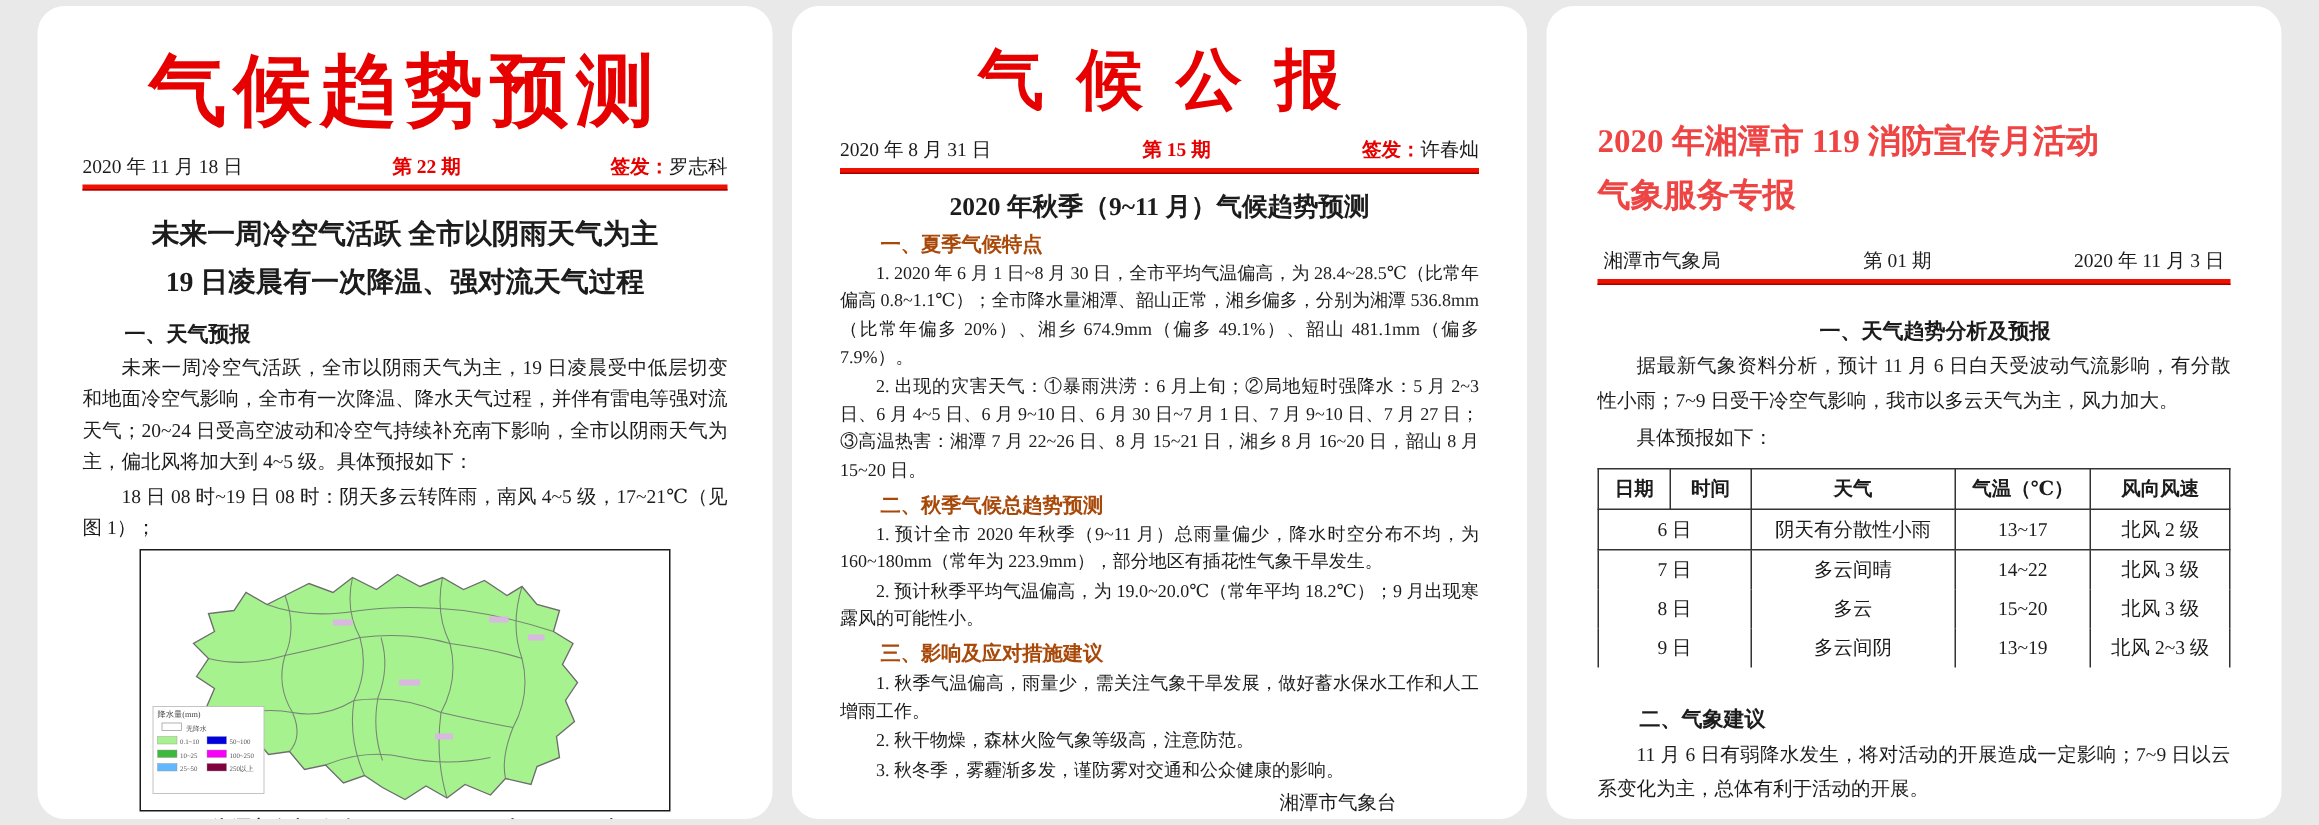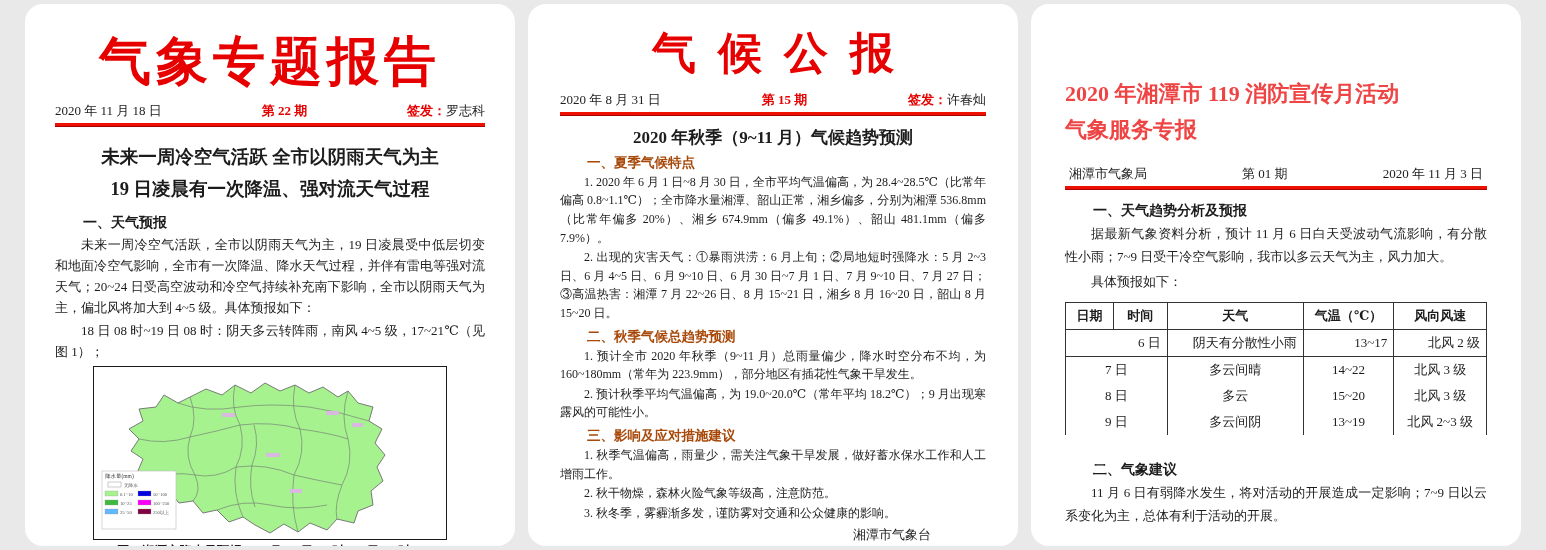--- a/index.html
+++ b/index.html
@@ -41,31 +41,31 @@
   .d3{padding:16px 34px 0 34px;}
   .d3 .bigTitle{
     font-size:22px;font-weight:bold;color:#ef4444;
     line-height:1.65;margin-top:56px;
   }
   .d3 .metaRow{margin-top:16px;padding:0 4px;justify-content:space-between;}
   .d3 .para{line-height:1.8;}
   .wxTable{border-collapse:collapse;margin:8px auto 0 auto;font-size:13px;border-top:1.5px solid #333;padding-left:40px;}
   .wxTable th{border:1px solid #333;font-weight:bold;padding:4px 6px;}
   .wxTable td{border-left:1px solid #333;border-right:1px solid #333;padding:4px 6px;text-align:center;}
-  .wxTable tr.rowSep td{border-bottom:1px solid #333;text-align:right;}
+  .wxTable tr.rowSep td{border-bottom:1px solid #333;}
   .wxTable th.cDate{width:44px;} .wxTable th.cTime{width:52px;} .wxTable th.cWx{width:168px;}
   .wxTable th.cTemp{width:92px;} .wxTable th.cWind{width:104px;}
 </style>
 </head>
 <body>
 
 <div class="board">
 
   <div class="card d1">
-    <div class="bigTitle">气象专题报告</div>
+    <div class="bigTitle">气候趋势预测</div>
     <div class="metaRow">
       <span>2020 年 11 月 18 日</span>
       <span class="redBold">第 22 期</span>
       <span><span class="redBold">签发：</span><span>罗志科</span></span>
     </div>
     <div class="redrule"></div>
     <div class="headline">
       <div>未来一周冷空气活跃 全市以阴雨天气为主</div>
       <div>19 日凌晨有一次降温、强对流天气过程</div>
     </div>
@@ -154,21 +154,21 @@
       <div>2020 年湘潭市 119 消防宣传月活动</div>
       <div>气象服务专报</div>
     </div>
     <div class="metaRow">
       <span>湘潭市气象局</span>
       <span>第 01 期</span>
       <span>2020 年 11 月 3 日</span>
     </div>
     <div class="redrule"></div>
 
-    <div class="sectionTitle" style="margin-top:12px;">一、天气趋势分析及预报</div>
+    <div class="sectionTitle" style="margin-top:22px;text-align:center;">一、天气趋势分析及预报</div>
     <div class="para">据最新气象资料分析，预计 11 月 6 日白天受波动气流影响，有分散性小雨；7~9 日受干冷空气影响，我市以多云天气为主，风力加大。</div>
     <div class="para">具体预报如下：</div>
 
     <table class="wxTable">
       <thead>
         <tr>
           <th class="cDate">日期</th>
           <th class="cTime">时间</th>
           <th class="cWx">天气</th>
           <th class="cTemp">气温（℃）</th>

